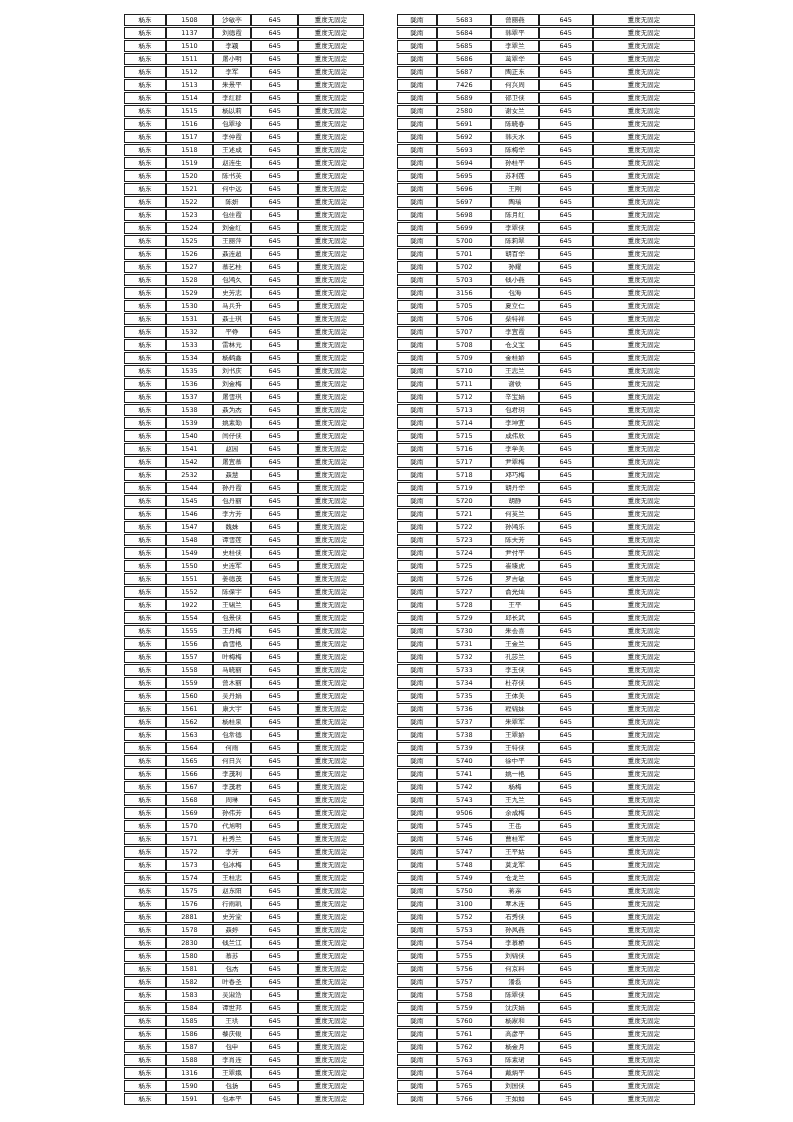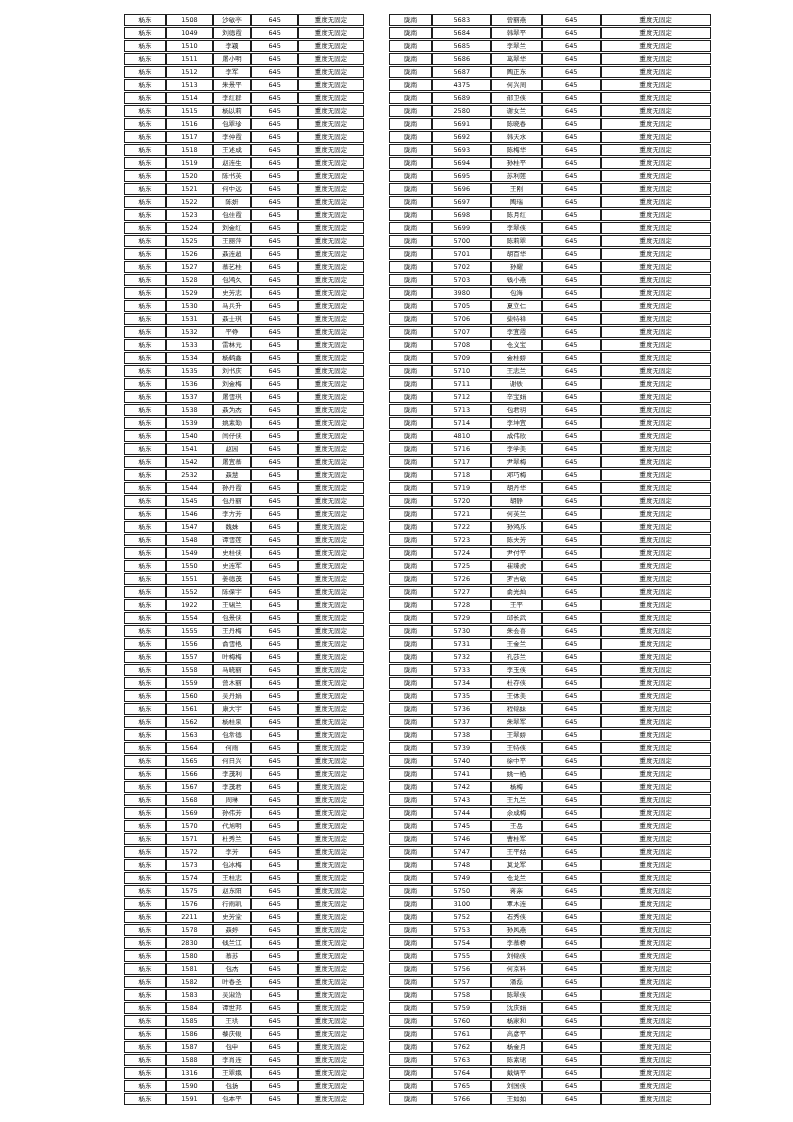--- a/index.html
+++ b/index.html
@@ -8,21 +8,21 @@
     font-family:"DejaVu Sans", sans-serif;
     color:#111111;
   }
   .page { position:relative; width:793px; height:1122px; background:#ffffff; overflow:hidden; }
   table.roster {
     position:absolute; top:13px;
     border-collapse:separate; border-spacing:0 1px;
     table-layout:fixed;
   }
   table.roster.left  { left:92px;  width:272px;padding-left:32px; }
-  table.roster.right { left:389px; width:322px; }
+  table.roster.right { left:397px; width:298px; }
   table.roster td {
     border:1px solid #1f1f1f;
     height:10px; padding:0;
     text-align:center; vertical-align:middle;
     font-size:6.5px; line-height:10px;
     white-space:nowrap; overflow:hidden;
     color:#111111;
   }
 </style>
 </head>
@@ -40,21 +40,21 @@
     <tbody>
         <tr>
           <td>杨东</td>
           <td>1508</td>
           <td>沙敏亭</td>
           <td>645</td>
           <td>重度无固定</td>
         </tr>
         <tr>
           <td>杨东</td>
-          <td>1049</td>
+          <td>1137</td>
           <td>刘德霞</td>
           <td>645</td>
           <td>重度无固定</td>
         </tr>
         <tr>
           <td>杨东</td>
           <td>1510</td>
           <td>李颖</td>
           <td>645</td>
           <td>重度无固定</td>
@@ -516,21 +516,21 @@
         </tr>
         <tr>
           <td>杨东</td>
           <td>1576</td>
           <td>行雨凯</td>
           <td>645</td>
           <td>重度无固定</td>
         </tr>
         <tr>
           <td>杨东</td>
-          <td>2211</td>
+          <td>2881</td>
           <td>史芳堂</td>
           <td>645</td>
           <td>重度无固定</td>
         </tr>
         <tr>
           <td>杨东</td>
           <td>1578</td>
           <td>聂婷</td>
           <td>645</td>
           <td>重度无固定</td>
@@ -668,21 +668,21 @@
         </tr>
         <tr>
           <td>陇南</td>
           <td>5687</td>
           <td>陶正东</td>
           <td>645</td>
           <td>重度无固定</td>
         </tr>
         <tr>
           <td>陇南</td>
-          <td>4375</td>
+          <td>7426</td>
           <td>何兴周</td>
           <td>645</td>
           <td>重度无固定</td>
         </tr>
         <tr>
           <td>陇南</td>
           <td>5689</td>
           <td>邵卫侠</td>
           <td>645</td>
           <td>重度无固定</td>
@@ -780,21 +780,21 @@
         </tr>
         <tr>
           <td>陇南</td>
           <td>5703</td>
           <td>钱小燕</td>
           <td>645</td>
           <td>重度无固定</td>
         </tr>
         <tr>
           <td>陇南</td>
-          <td>3980</td>
+          <td>3156</td>
           <td>包海</td>
           <td>645</td>
           <td>重度无固定</td>
         </tr>
         <tr>
           <td>陇南</td>
           <td>5705</td>
           <td>夏立仁</td>
           <td>645</td>
           <td>重度无固定</td>
@@ -857,21 +857,21 @@
         </tr>
         <tr>
           <td>陇南</td>
           <td>5714</td>
           <td>李坤宜</td>
           <td>645</td>
           <td>重度无固定</td>
         </tr>
         <tr>
           <td>陇南</td>
-          <td>4810</td>
+          <td>5715</td>
           <td>成伟欣</td>
           <td>645</td>
           <td>重度无固定</td>
         </tr>
         <tr>
           <td>陇南</td>
           <td>5716</td>
           <td>李学美</td>
           <td>645</td>
           <td>重度无固定</td>
@@ -1060,21 +1060,21 @@
         </tr>
         <tr>
           <td>陇南</td>
           <td>5743</td>
           <td>王九兰</td>
           <td>645</td>
           <td>重度无固定</td>
         </tr>
         <tr>
           <td>陇南</td>
-          <td>5744</td>
+          <td>9506</td>
           <td>余成梅</td>
           <td>645</td>
           <td>重度无固定</td>
         </tr>
         <tr>
           <td>陇南</td>
           <td>5745</td>
           <td>王岳</td>
           <td>645</td>
           <td>重度无固定</td>

